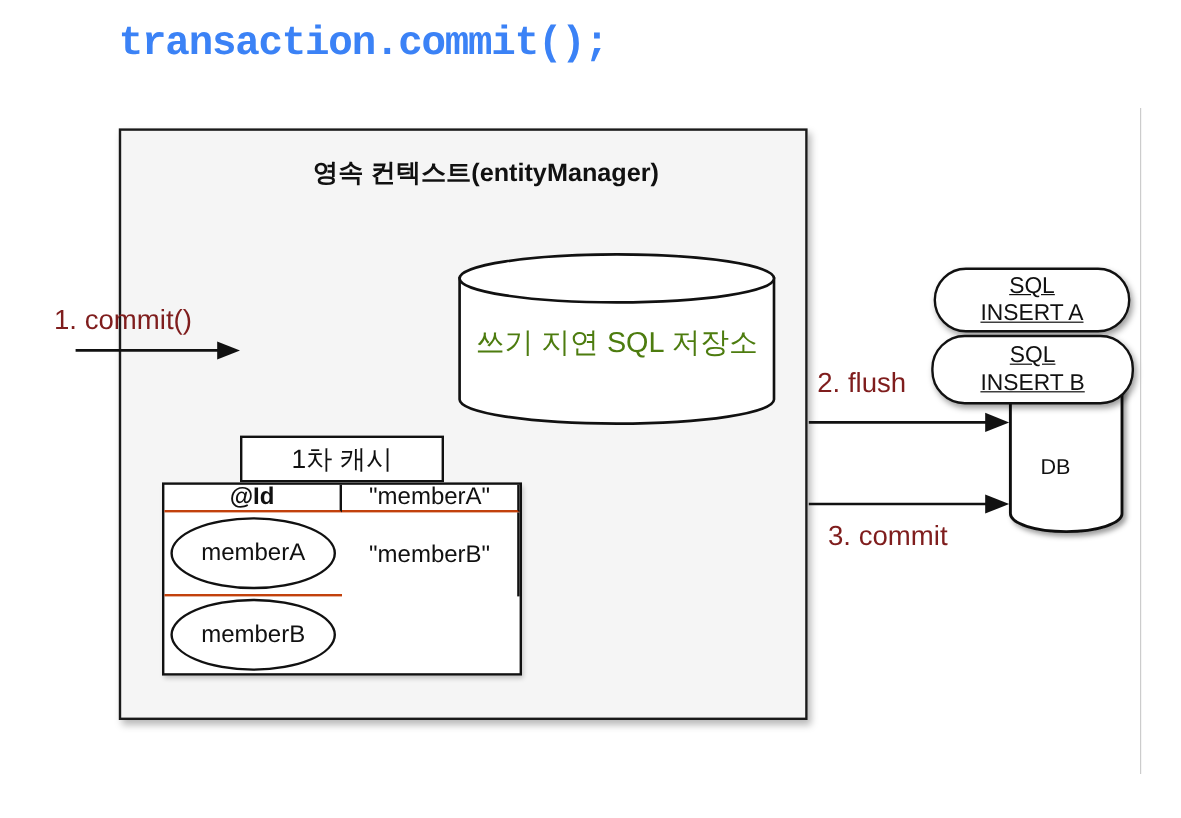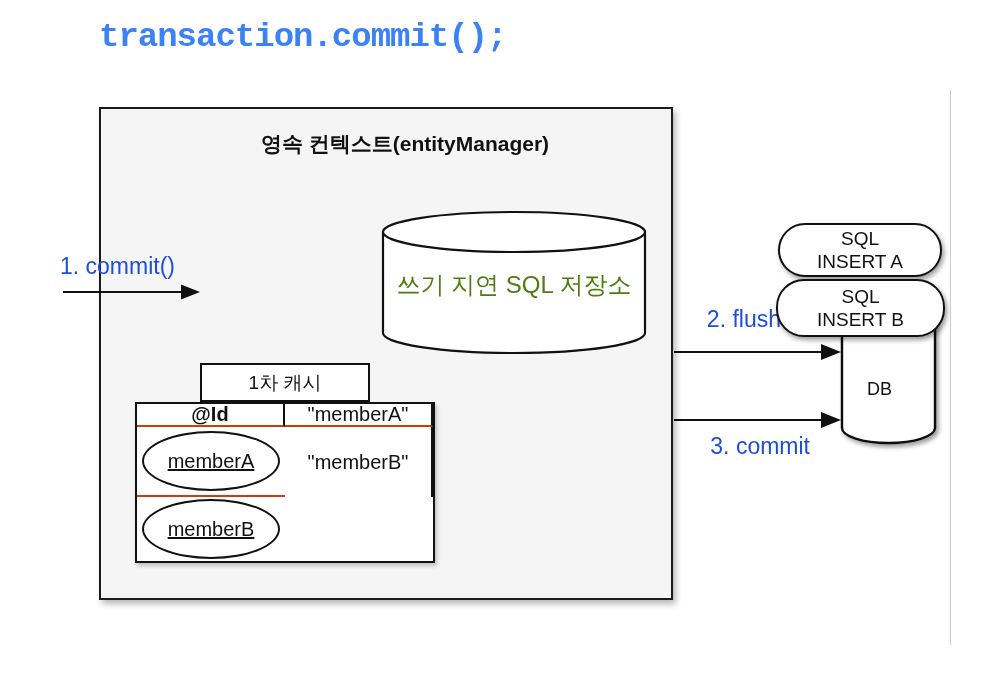--- a/index.html
+++ b/index.html
@@ -28,54 +28,53 @@
   svg#overlay{left:0;top:0;pointer-events:none;}
 
   #cyl-label{
     left:383px;top:269px;width:262px;text-align:center;
     font-size:24px;color:#4d7c0f;
   }
 
   #cache-tab{
     left:200px;top:363px;width:166px;height:35px;
     background:#ffffff;border:2px solid #111;
-    text-align:center;line-height:35px;font-size:19px;
+    text-align:center;line-height:35px;font-size:22px;
   }
 
   #cache-table{
     left:135px;top:402px;width:296px;height:157px;
     background:#ffffff;border:2px solid #111;
     display:grid;grid-template-columns:148px 148px;grid-template-rows:23px 70px 64px;
     box-shadow:2px 3px 4px rgba(0,0,0,0.22);
   }
   #cache-table .cell{
     display:flex;align-items:center;justify-content:center;
     border-right:2px solid #111;border-bottom:2px solid #c2410c;
     font-size:20px;box-sizing:border-box;
   }
   #cache-table .cell.last-col{border-right:none;}
   #cache-table .cell.last-row{border-bottom:none;}
   #cache-table .hdr{font-weight:bold;}
   .entity-ellipse{
     width:134px;height:56px;border:2px solid #111;border-radius:50%;
     background:#fff;display:flex;align-items:center;justify-content:center;
     font-size:20px;
-    text-decoration:underline;
   }
 
-  .step-label{font-size:23px;color:#1d4ed8;text-align:right;}
+  .step-label{font-size:23px;color:#7f1d1d;text-align:left;}
   #lbl-commit-call{left:45px;top:253px;width:130px;}
   #lbl-flush{left:681px;top:306px;width:100px;}
   #lbl-commit{left:690px;top:433px;width:120px;}
 
   .pill{
     background:#ffffff;border:2.5px solid #111;border-radius:28px;
     display:flex;flex-direction:column;align-items:center;justify-content:center;
     font-size:19px;line-height:23px;text-align:center;
-    box-shadow:2px 3px 5px rgba(0,0,0,0.4);box-sizing:border-box;
+    box-shadow:2px 3px 5px rgba(0,0,0,0.4);box-sizing:border-box;text-decoration:underline;
   }
   #pill-a{left:778px;top:223px;width:164px;height:54px;}
   #pill-b{left:776px;top:279px;width:169px;height:58px;}
 
   #db-label{left:842px;top:379px;width:75px;text-align:center;font-size:18px;}
 
   #divider-line{left:950px;top:90px;width:1px;height:555px;background:#cccccc;}
 </style>
 </head>
 <body>

